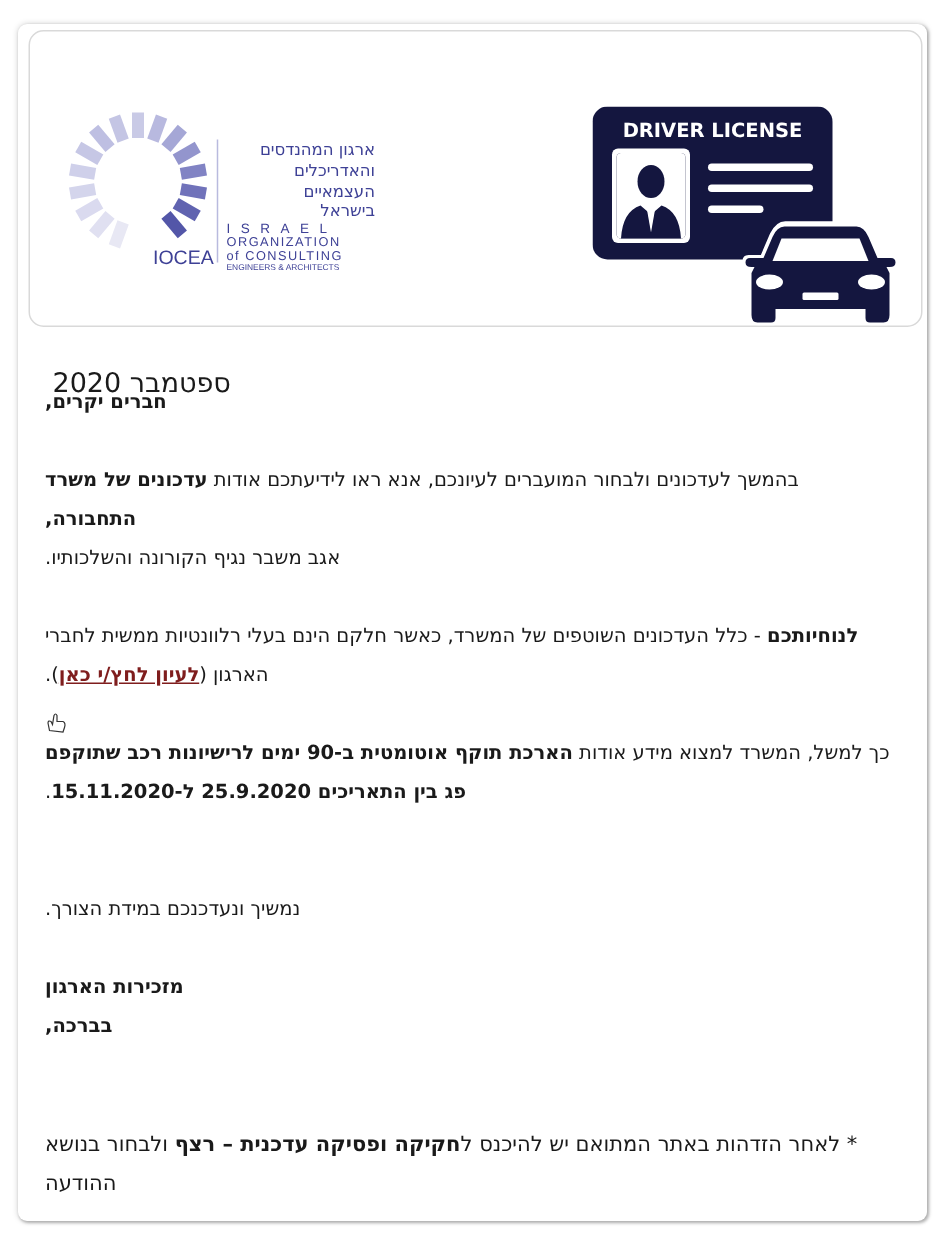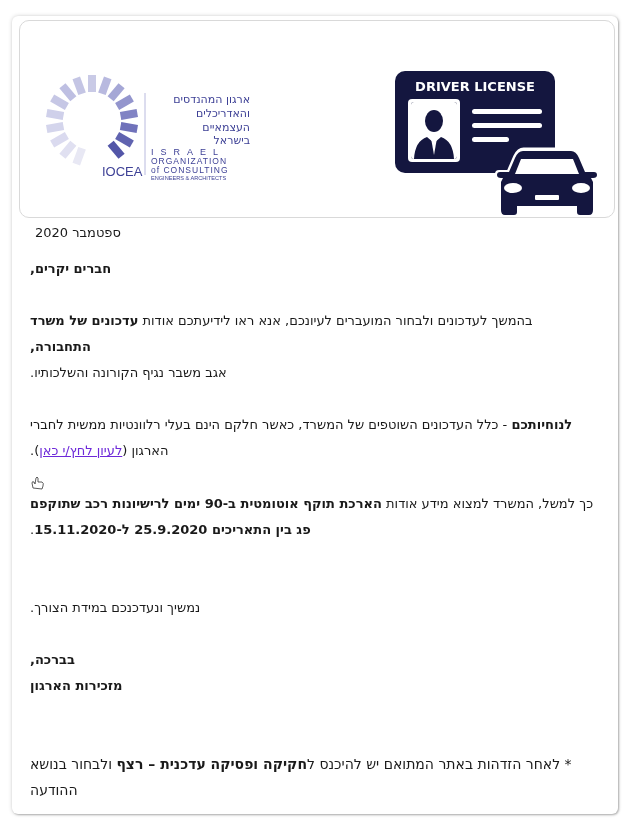--- a/index.html
+++ b/index.html
@@ -4,26 +4,26 @@
 <style>
   html, body { margin:0; padding:0; }
   body { width:630px; height:835px; background:#ffffff; position:relative; overflow:hidden;
          font-family:"DejaVu Sans","Liberation Sans",sans-serif; color:#1a1a1a; }
   .frame { position:absolute; left:12px; top:16px; width:606px; height:798px; background:#fff;
            border-radius:6px; box-shadow: 1px 1px 2px rgba(0,0,0,0.25), 0 0 4px rgba(0,0,0,0.18); }
   .header-card { position:absolute; left:19px; top:20px; width:594px; height:196px; border:1px solid #d9d9d9;
                  border-radius:10px; background:#fff; }
   .logo { position:absolute; left:22px; top:50px; width:210px; height:110px; }
   .license { position:absolute; left:375px; top:50px; width:205px; height:146px; }
-  .date { position:absolute; left:35px; top:225px; font-size:13px; direction:rtl; }
+  .date { position:absolute; left:35px; top:245px; font-size:18px; direction:rtl; }
   .body { position:absolute; right:34px; left:30px; top:256px; direction:rtl; text-align:left; font-size:13px; line-height:26px; }
   .body p { margin:0; }
   .b { font-weight:bold; }
   .u { }
-  a.lnk { color:#6d28d9; font-weight:normal; text-decoration:underline; }
+  a.lnk { color:#7f1d1d; font-weight:bold; text-decoration:underline; }
   .hand { display:inline-block; width:16px; height:16px; vertical-align:-10px; }
   .gap1 { height:26px; }
 </style>
 </head>
 <body>
 
 <div class="frame"></div>
 
 <div class="header-card">
 
@@ -106,20 +106,20 @@
         <path d="M3 13 L2 8 Q2 6 4 7 L5 9 L6 3 Q7 1 8 3 L8 7 L12 7 Q14 8 13 11 L12 14 Z" fill="#ffffff" stroke="#333" stroke-width="0.8"></path>
       </svg>
   </p>
   <p>
     <span>כך למשל, המשרד למצוא מידע אודות </span><span class="b">הארכת תוקף אוטומטית ב-90 ימים לרישיונות רכב שתוקפם פג בין התאריכים 25.9.2020 ל-15.11.2020</span><span>.</span>
   </p>
   <div class="gap1"></div>
   <div class="gap1"></div>
   <p>נמשיך ונעדכנכם במידת הצורך.</p>
   <div class="gap1"></div>
+  <p class="b">מזכירות הארגון</p>
   <p class="b">בברכה,</p>
-  <p class="b">מזכירות הארגון</p>
   <div class="gap1"></div>
   <div class="gap1"></div>
   <p style="font-size:14px;">
     <span>* לאחר הזדהות באתר המתואם יש להיכנס ל</span><span class="b">חקיקה ופסיקה עדכנית – רצף</span><span> ולבחור בנושא ההודעה</span>
   </p>
 </div>
 
 </body></html>

